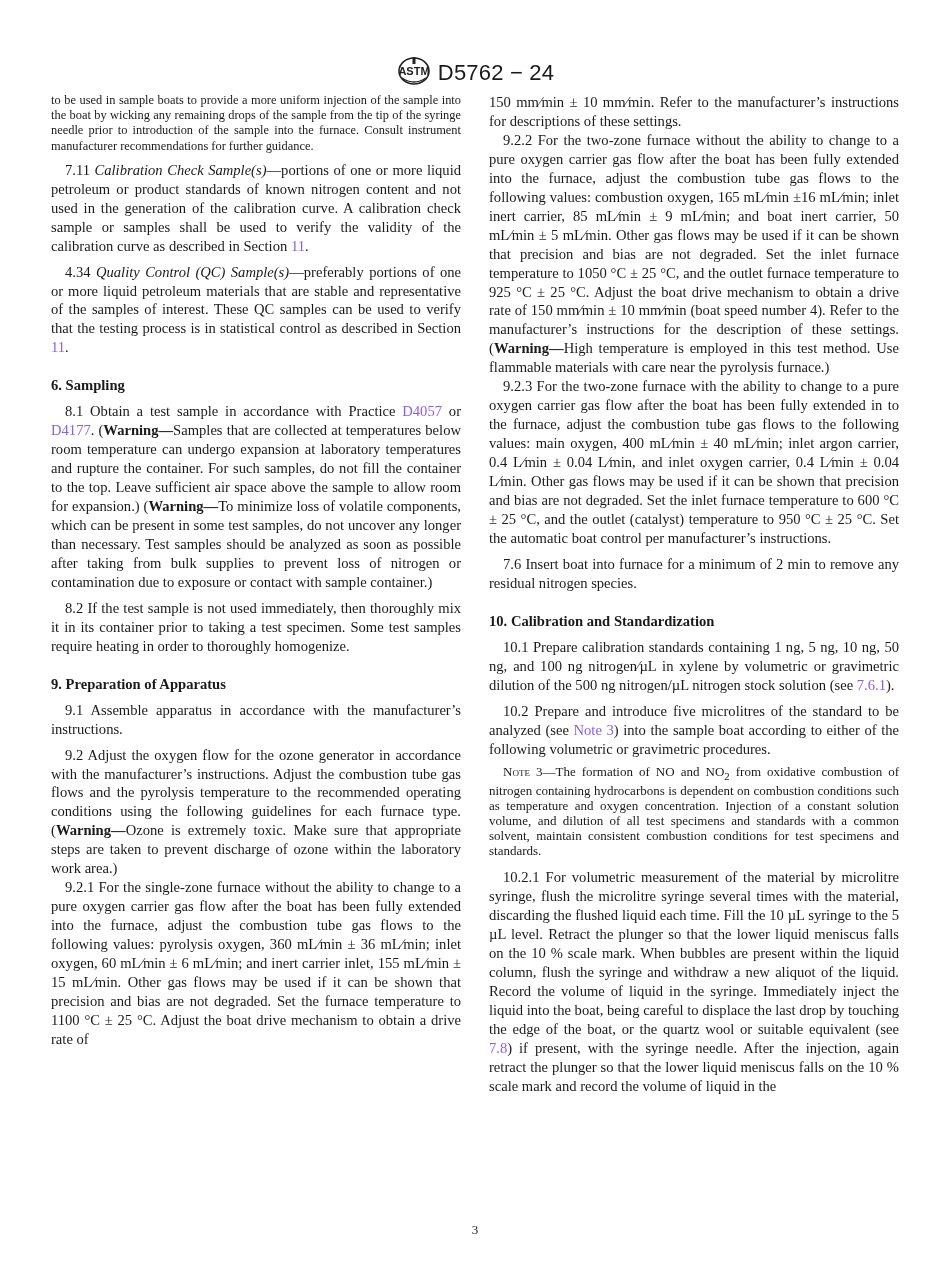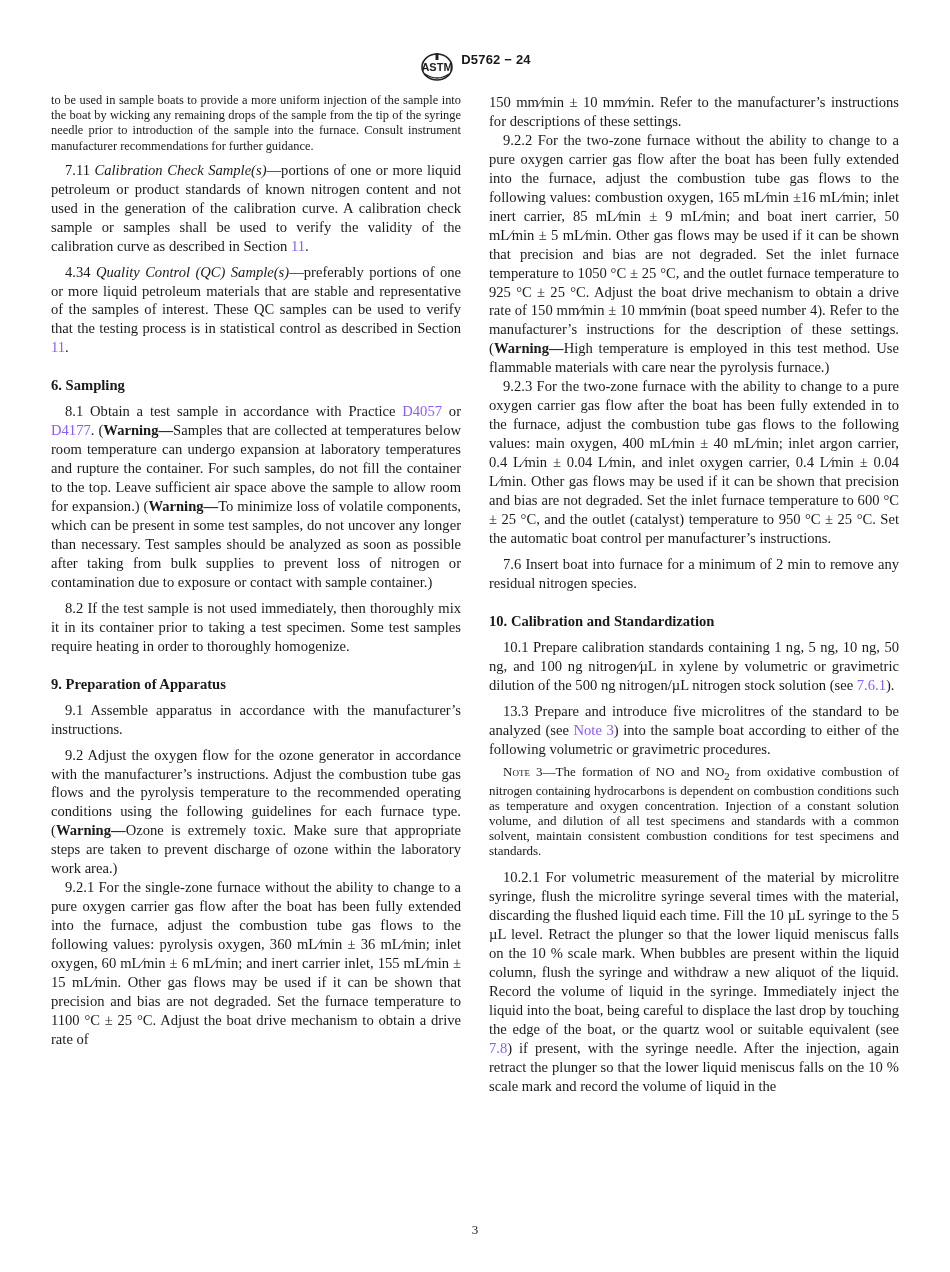--- a/index.html
+++ b/index.html
@@ -3,28 +3,28 @@
 <meta charset="utf-8">
 <style>
   html, body { margin: 0; padding: 0; background: #ffffff; }
   body {
     width: 950px; height: 1272px; position: relative; overflow: hidden;
     font-family: "Liberation Serif", "DejaVu Serif", serif;
     color: #1a1a1a;
   }
   .header {
     position: absolute; top: 52px; left: 0; width: 950px; height: 34px;
-    display: flex; justify-content: center; align-items: flex-start;
+    display: flex; justify-content: center; align-items: flex-end;
   }
   .logo {
     width: 36px; height: 30px; position: relative; margin-right: 6px;
   }
   .doc-id {
     font-family: "Liberation Sans", "DejaVu Sans", sans-serif;
-    font-weight: bold; font-size: 13px; letter-spacing: 0.2px;
+    font-weight: normal; font-size: 22px; letter-spacing: 0.2px;
   }
   .col {
     position: absolute; top: 93px; width: 410px;
     font-size: 14.6px; line-height: 18.95px; text-align: justify;
   }
   .col-left { left: 51px; }
   .col-right { left: 489px; }
   p { margin: 0 0 7px 0; text-indent: 0; }
   p.ind { text-indent: 14px; }
   p.small { font-size: 12.4px; line-height: 15.2px; }
@@ -85,20 +85,20 @@
   <p class="ind tight"><span>9.2.2  For the two-zone furnace without the ability to change to a pure oxygen carrier gas flow after the boat has been fully extended into the furnace, adjust the combustion tube gas flows to the following values: combustion oxygen, 165 mL⁄min ±16 mL⁄min; inlet inert carrier, 85 mL⁄min ± 9 mL⁄min; and boat inert carrier, 50 mL⁄min ± 5 mL⁄min. Other gas flows may be used if it can be shown that precision and bias are not degraded. Set the inlet furnace temperature to 1050 °C ± 25 °C, and the outlet furnace temperature to 925 °C ± 25 °C. Adjust the boat drive mechanism to obtain a drive rate of 150 mm⁄min ± 10 mm⁄min (boat speed number 4). Refer to the manufacturer’s instructions for the description of these settings. (</span><b>Warning—</b><span>High temperature is employed in this test method. Use flammable materials with care near the pyrolysis furnace.)</span></p>
 
   <p class="ind">9.2.3  For the two-zone furnace with the ability to change to a pure oxygen carrier gas flow after the boat has been fully extended in to the furnace, adjust the combustion tube gas flows to the following values: main oxygen, 400 mL⁄min ± 40 mL⁄min; inlet argon carrier, 0.4 L⁄min ± 0.04 L⁄min, and inlet oxygen carrier, 0.4 L⁄min ± 0.04 L⁄min. Other gas flows may be used if it can be shown that precision and bias are not degraded. Set the inlet furnace temperature to 600 °C ± 25 °C, and the outlet (catalyst) temperature to 950 °C ± 25 °C. Set the automatic boat control per manufacturer’s instructions.</p>
 
   <p class="ind">7.6 Insert boat into furnace for a minimum of 2 min to remove any residual nitrogen species.</p>
 
   <div class="sec-head">10.  Calibration and Standardization</div>
 
   <p class="ind"><span>10.1 Prepare calibration standards containing 1 ng, 5 ng, 10 ng, 50 ng, and 100 ng nitrogen⁄µL in xylene by volumetric or gravimetric dilution of the 500 ng nitrogen/µL nitrogen stock solution (see </span><span class="link">7.6.1</span><span>).</span></p>
 
-  <p class="ind"><span>13.3 Prepare and introduce five microlitres of the standard to be analyzed (see </span><span class="link">Note 3</span><span>) into the sample boat according to either of the following volumetric or gravimetric procedures.</span></p>
+  <p class="ind"><span>10.2 Prepare and introduce five microlitres of the standard to be analyzed (see </span><span class="link">Note 3</span><span>) into the sample boat according to either of the following volumetric or gravimetric procedures.</span></p>
 
   <p class="note"><span class="sc">Note 3</span><span>—The formation of NO and NO</span><sub>2</sub><span> from oxidative combustion of nitrogen containing hydrocarbons is dependent on combustion conditions such as temperature and oxygen concentration. Injection of a constant solution volume, and dilution of all test specimens and standards with a common solvent, maintain consistent combustion conditions for test specimens and standards.</span></p>
 
   <p class="ind"><span>10.2.1 For volumetric measurement of the material by microlitre syringe, flush the microlitre syringe several times with the material, discarding the flushed liquid each time. Fill the 10 µL syringe to the 5 µL level. Retract the plunger so that the lower liquid meniscus falls on the 10 % scale mark. When bubbles are present within the liquid column, flush the syringe and withdraw a new aliquot of the liquid. Record the volume of liquid in the syringe. Immediately inject the liquid into the boat, being careful to displace the last drop by touching the edge of the boat, or the quartz wool or suitable equivalent (see </span><span class="link">7.8</span><span>) if present, with the syringe needle. After the injection, again retract the plunger so that the lower liquid meniscus falls on the 10 % scale mark and record the volume of liquid in the</span></p>
 </div>
 
 <div class="page-num">3</div>
 
 </body></html>

